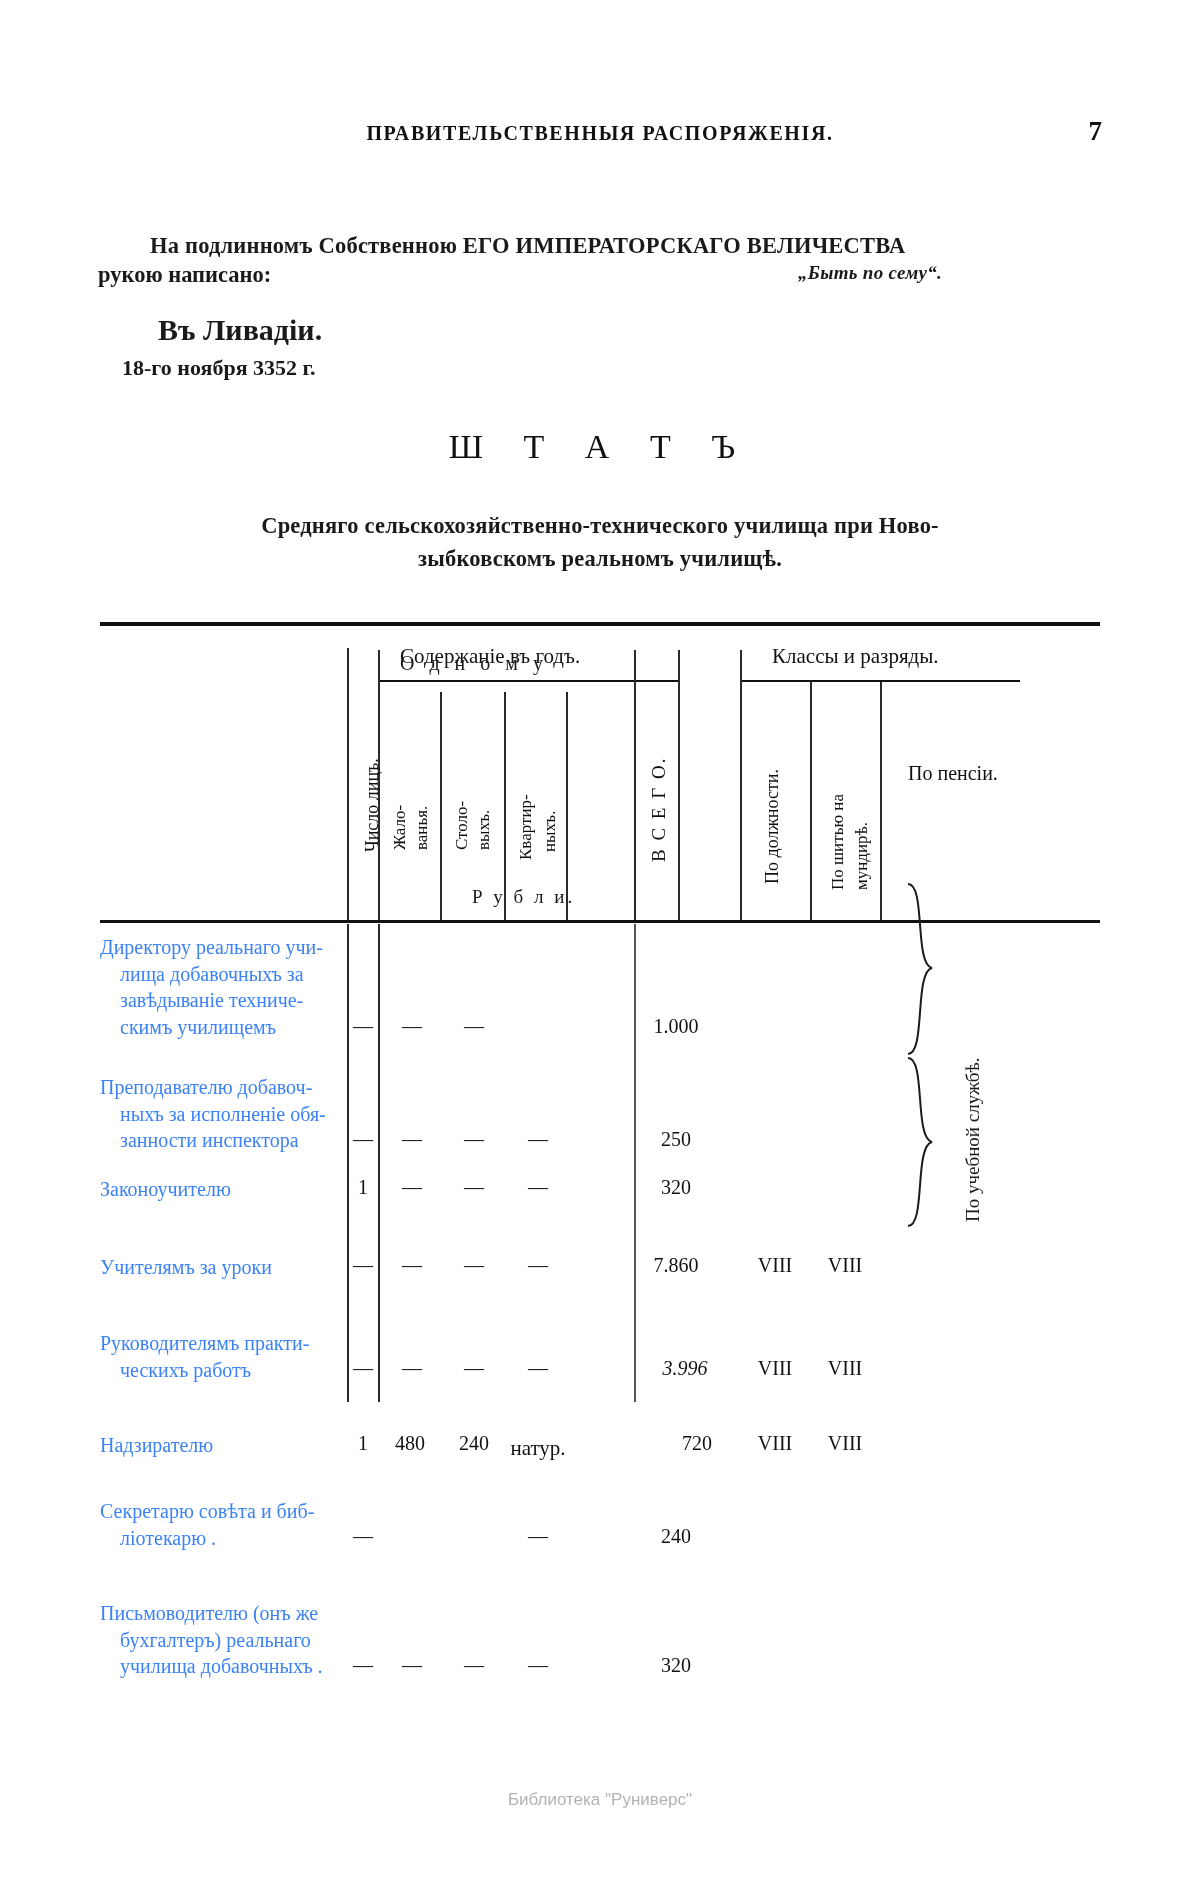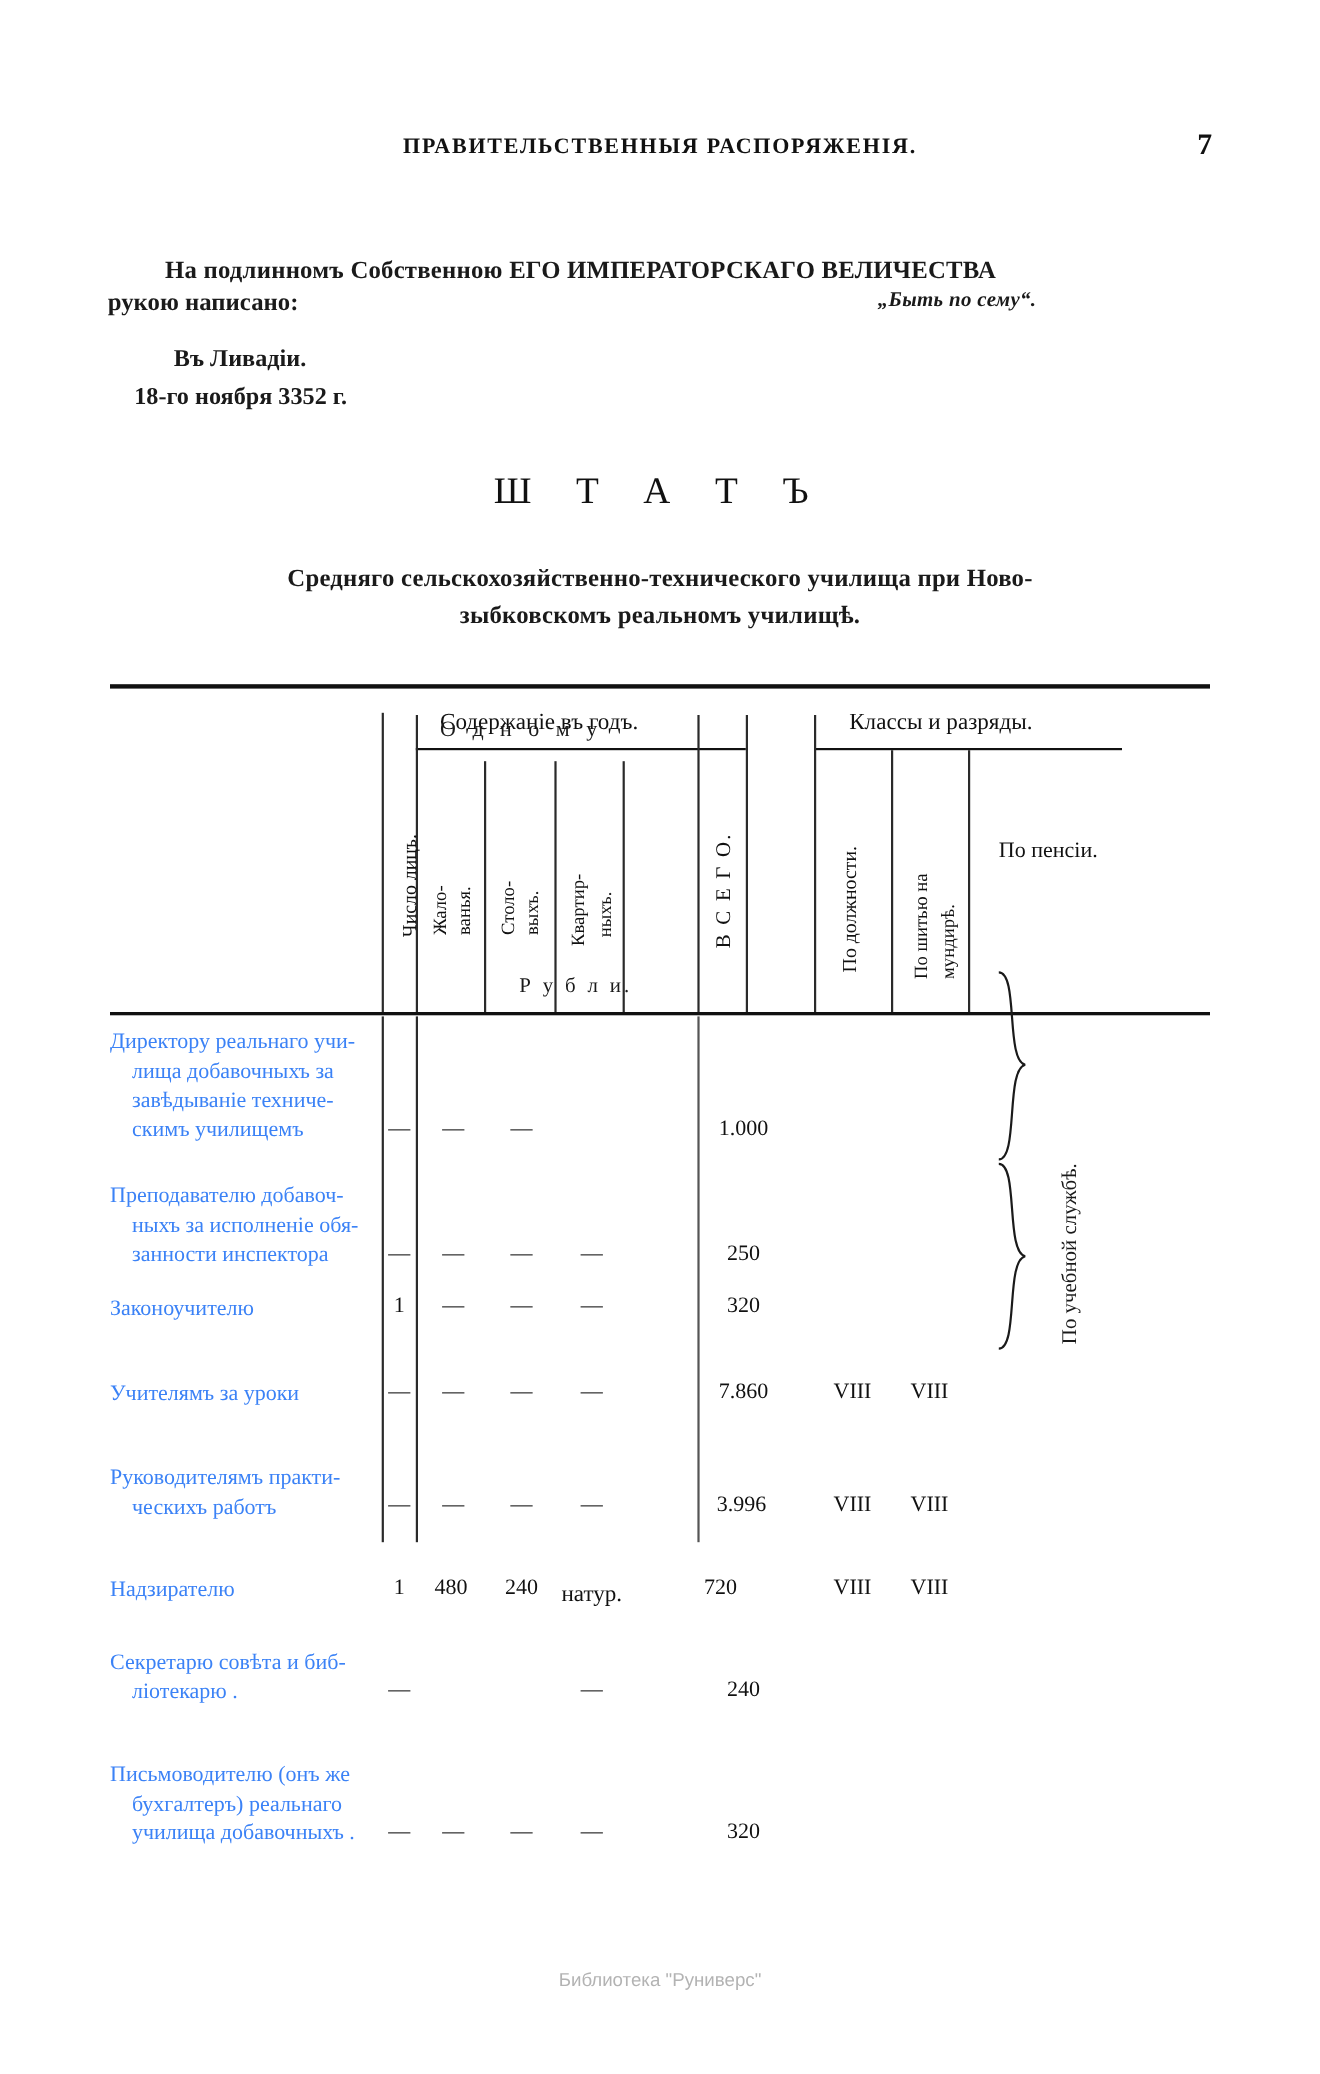--- a/index.html
+++ b/index.html
@@ -71,21 +71,21 @@
     position: absolute;
     left: 700px;
     top: 0px;
     font-size: 19px;
     font-style: italic;
     font-weight: bold;
     letter-spacing: 0.3px;
   }
   .pre-place {
     margin-top: 22px;
-    font-size: 22px;
+    font-size: 30px;
     font-weight: bold;
     text-indent: 60px;
   }
   .pre-date {
     margin-top: 8px;
     font-size: 22px;
     font-weight: bold;
     text-indent: 24px;
   }
 
@@ -356,34 +356,34 @@
 
     <div class="row" style="top:708px;">
       <div class="row-label">
         <span class="ind">Руководителямъ практи-</span>
         <span class="ind2">ческихъ работъ</span>
       </div>
       <div class="cell" style="left:248px; top:27px; width:30px;">—</div>
       <div class="cell" style="left:286px; top:27px; width:52px;">—</div>
       <div class="cell" style="left:348px; top:27px; width:52px;">—</div>
       <div class="cell" style="left:412px; top:27px; width:52px;">—</div>
-      <div class="cell" style="left:538px; top:27px; width:72px;">3.996</div>
+      <div class="cell" style="left:549px; top:27px; width:72px;font-style:italic;">3.996</div>
       <div class="cell" style="left:644px; top:27px; width:62px;">VIII</div>
       <div class="cell" style="left:714px; top:27px; width:62px;">VIII</div>
     </div>
 
     <div class="row" style="top:810px;">
       <div class="row-label">
         <span class="ind">Надзирателю</span>
       </div>
       <div class="cell" style="left:248px; top:0px; width:30px;">1</div>
       <div class="cell" style="left:282px; top:0px; width:56px;">480</div>
       <div class="cell" style="left:346px; top:0px; width:56px;">240</div>
       <div class="cell small" style="left:408px; top:4px; width:60px;">натур.</div>
-      <div class="cell" style="left:519px; top:0px; width:72px;">720</div>
+      <div class="cell" style="left:540px; top:0px; width:72px;text-align:right;">720</div>
       <div class="cell" style="left:644px; top:0px; width:62px;">VIII</div>
       <div class="cell" style="left:714px; top:0px; width:62px;">VIII</div>
     </div>
 
     <div class="row" style="top:876px;">
       <div class="row-label">
         <span class="ind">Секретарю совѣта и биб-</span>
         <span class="ind2">ліотекарю              .</span>
       </div>
       <div class="cell" style="left:248px; top:27px; width:30px;">—</div>

